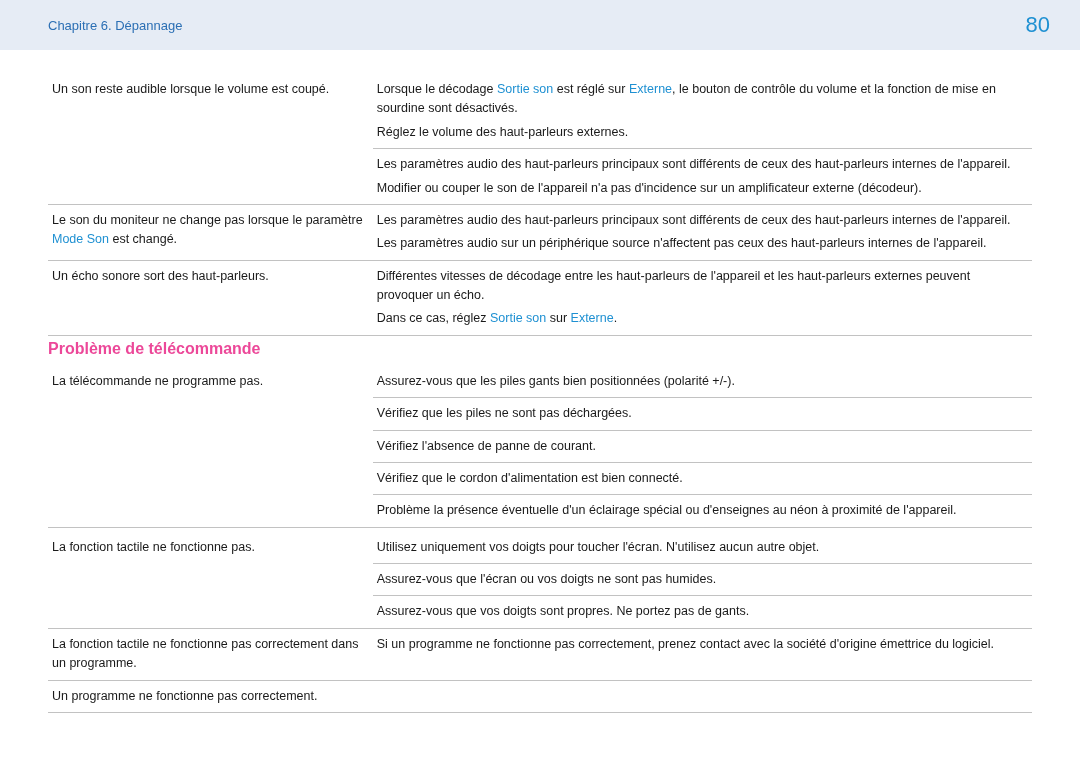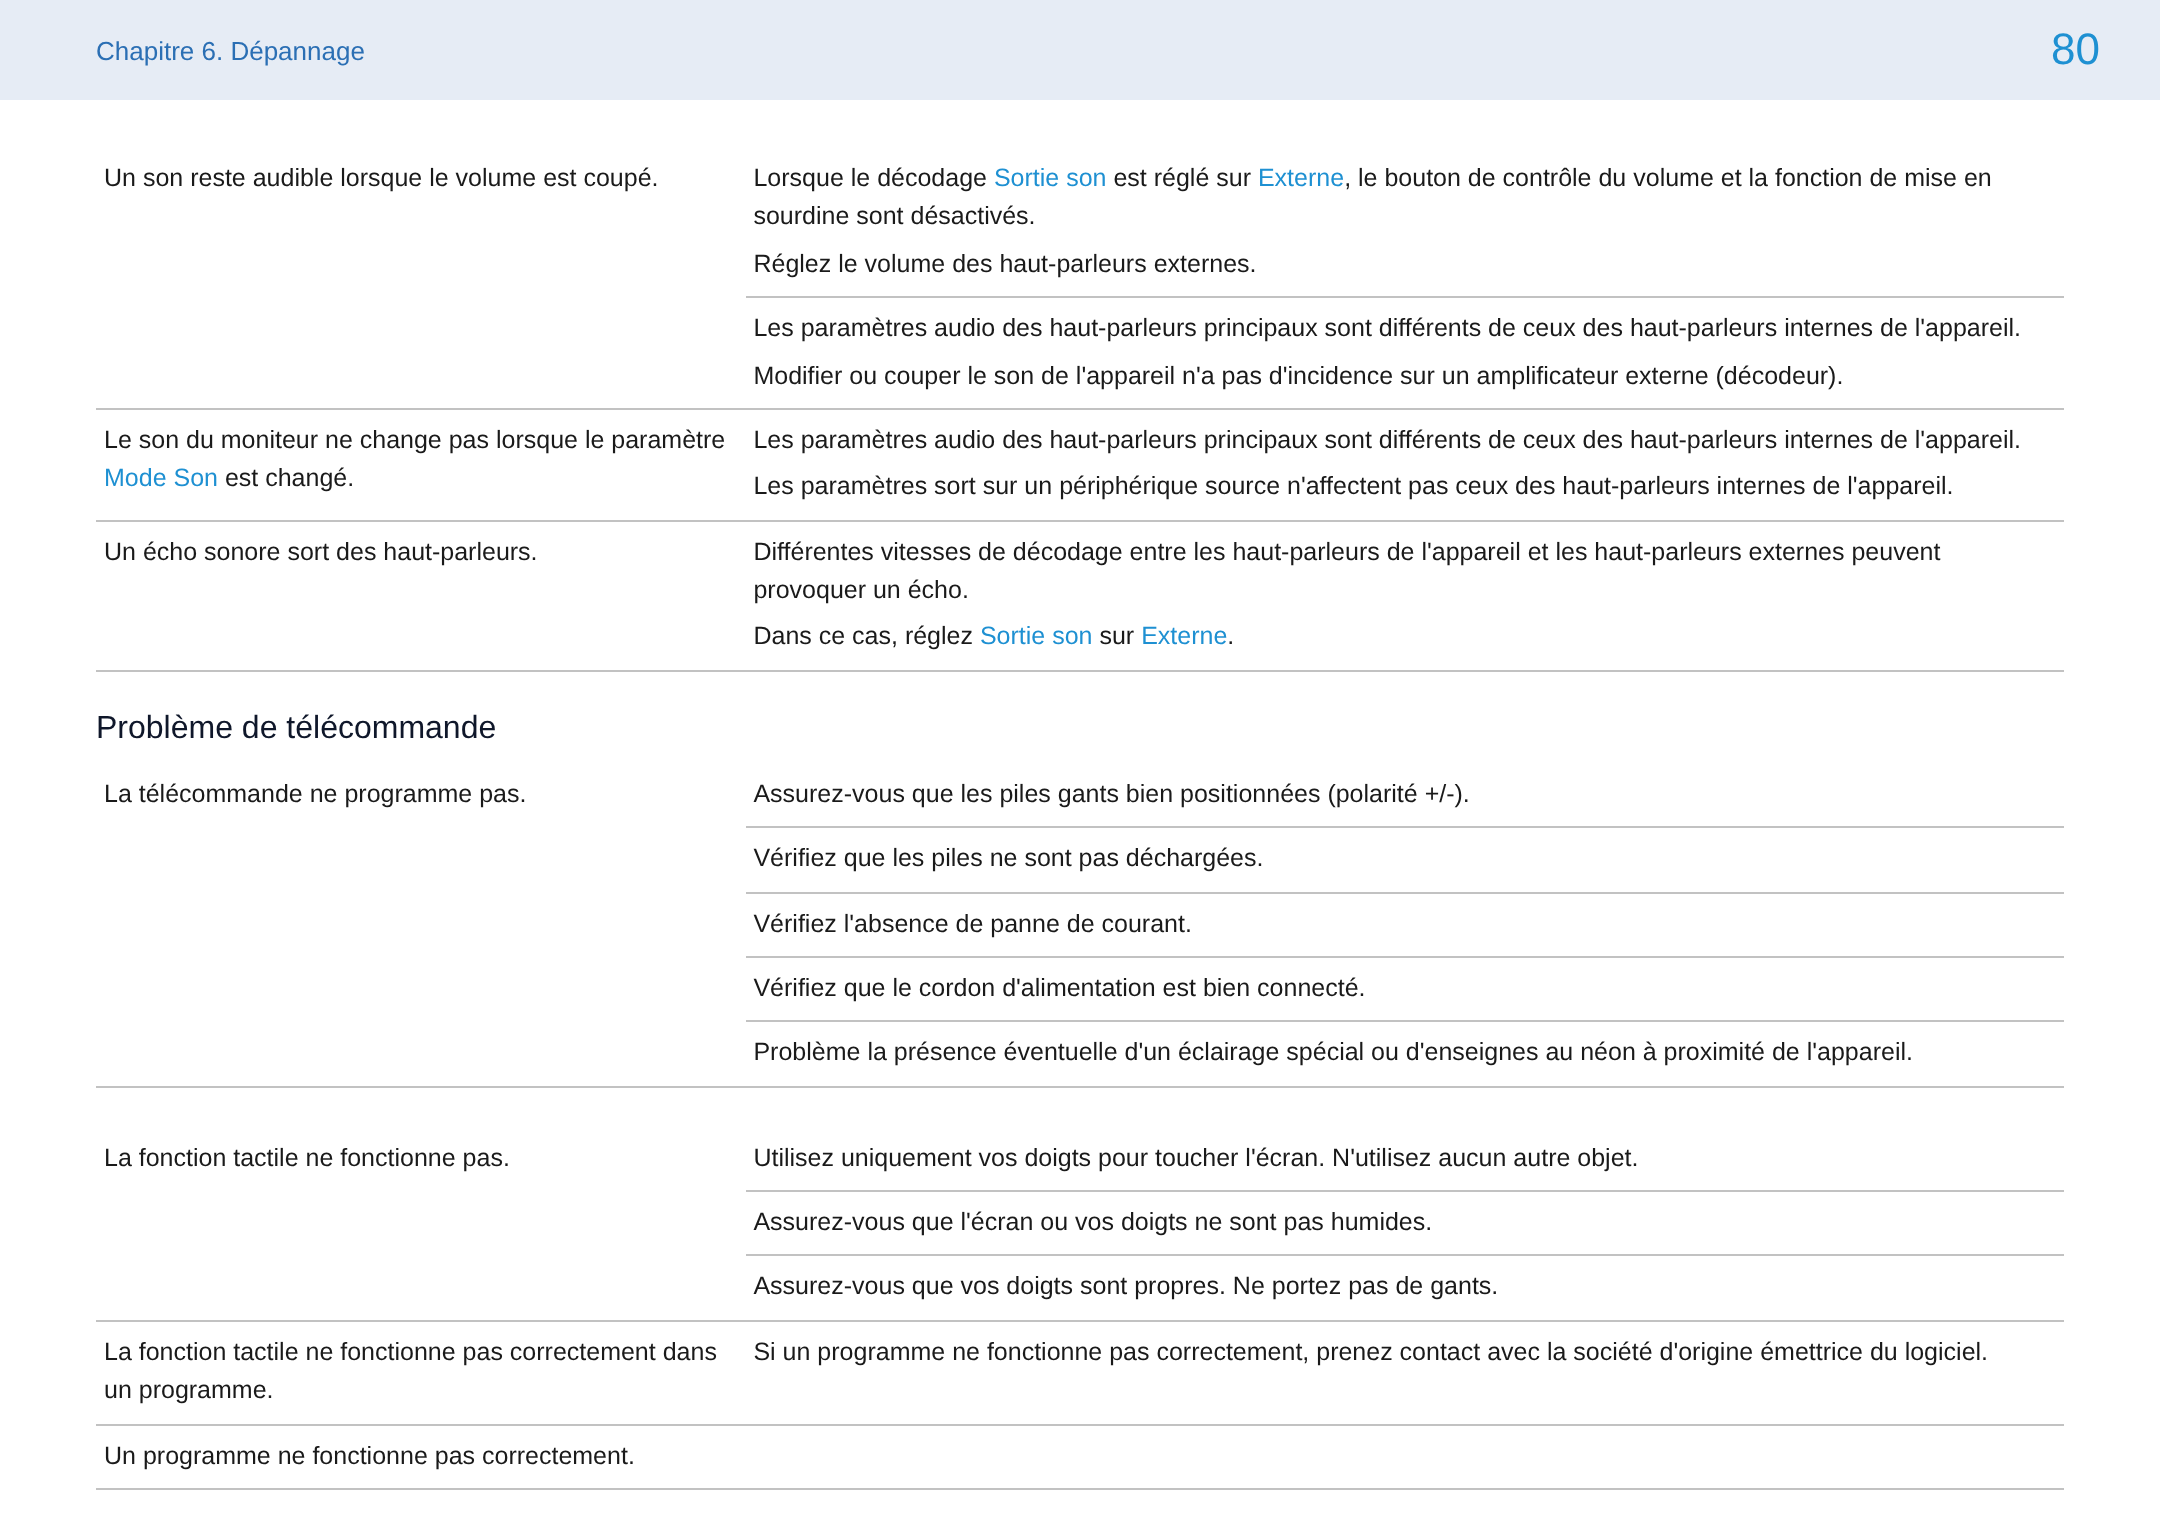--- a/index.html
+++ b/index.html
@@ -27,36 +27,36 @@
     color: #1e90d2;
     font-size: 22px;
     font-weight: 300;
   }
   .content {
     padding: 24px 48px 0 48px;
   }
   table.tbl {
     width: 100%;
     border-collapse: collapse;
-    margin-bottom: 20px;
+    margin-bottom: 4px;
   }
   table.tbl td {
     vertical-align: top;
     padding: 6px 4px 6px 4px;
     border-bottom: 1px solid #c2c2c2;
     line-height: 1.55;
   }
   table.tbl td.left {
     width: 33%;
   }
   .section-title {
-    color: #0f172a;
+    color: #ec4899;
     font-size: 16px;
     margin: 2px 0 8px 0;
-    font-weight: 400;
+    font-weight: 700;
   }
   .kw { color: #1e90d2; }
 </style>
 </head>
 <body>
 
 <div class="header-bar">
   <span class="chapter">Chapitre 6. Dépannage</span>
   <span class="page-num">80</span>
 </div>
@@ -80,21 +80,21 @@
         <span>Modifier ou couper le son de l'appareil n'a pas d'incidence sur un amplificateur externe (décodeur).</span>
       </td>
     </tr>
     <tr>
       <td class="left">
         <span>Le son du moniteur ne change pas lorsque le paramètre </span><span class="kw">Mode Son</span><span> est changé.</span>
       </td>
       <td>
         <span>Les paramètres audio des haut-parleurs principaux sont différents de ceux des haut-parleurs internes de l'appareil.</span>
         <div style="height:4px"></div>
-        <span>Les paramètres sort sur un périphérique source n'affectent pas ceux des haut-parleurs internes de l'appareil.</span>
+        <span>Les paramètres audio sur un périphérique source n'affectent pas ceux des haut-parleurs internes de l'appareil.</span>
       </td>
     </tr>
     <tr>
       <td class="left">Un écho sonore sort des haut-parleurs.</td>
       <td>
         <span>Différentes vitesses de décodage entre les haut-parleurs de l'appareil et les haut-parleurs externes peuvent provoquer un écho.</span>
         <div style="height:4px"></div>
         <span>Dans ce cas, réglez </span><span class="kw">Sortie son</span><span> sur </span><span class="kw">Externe</span><span>.</span>
       </td>
     </tr>

